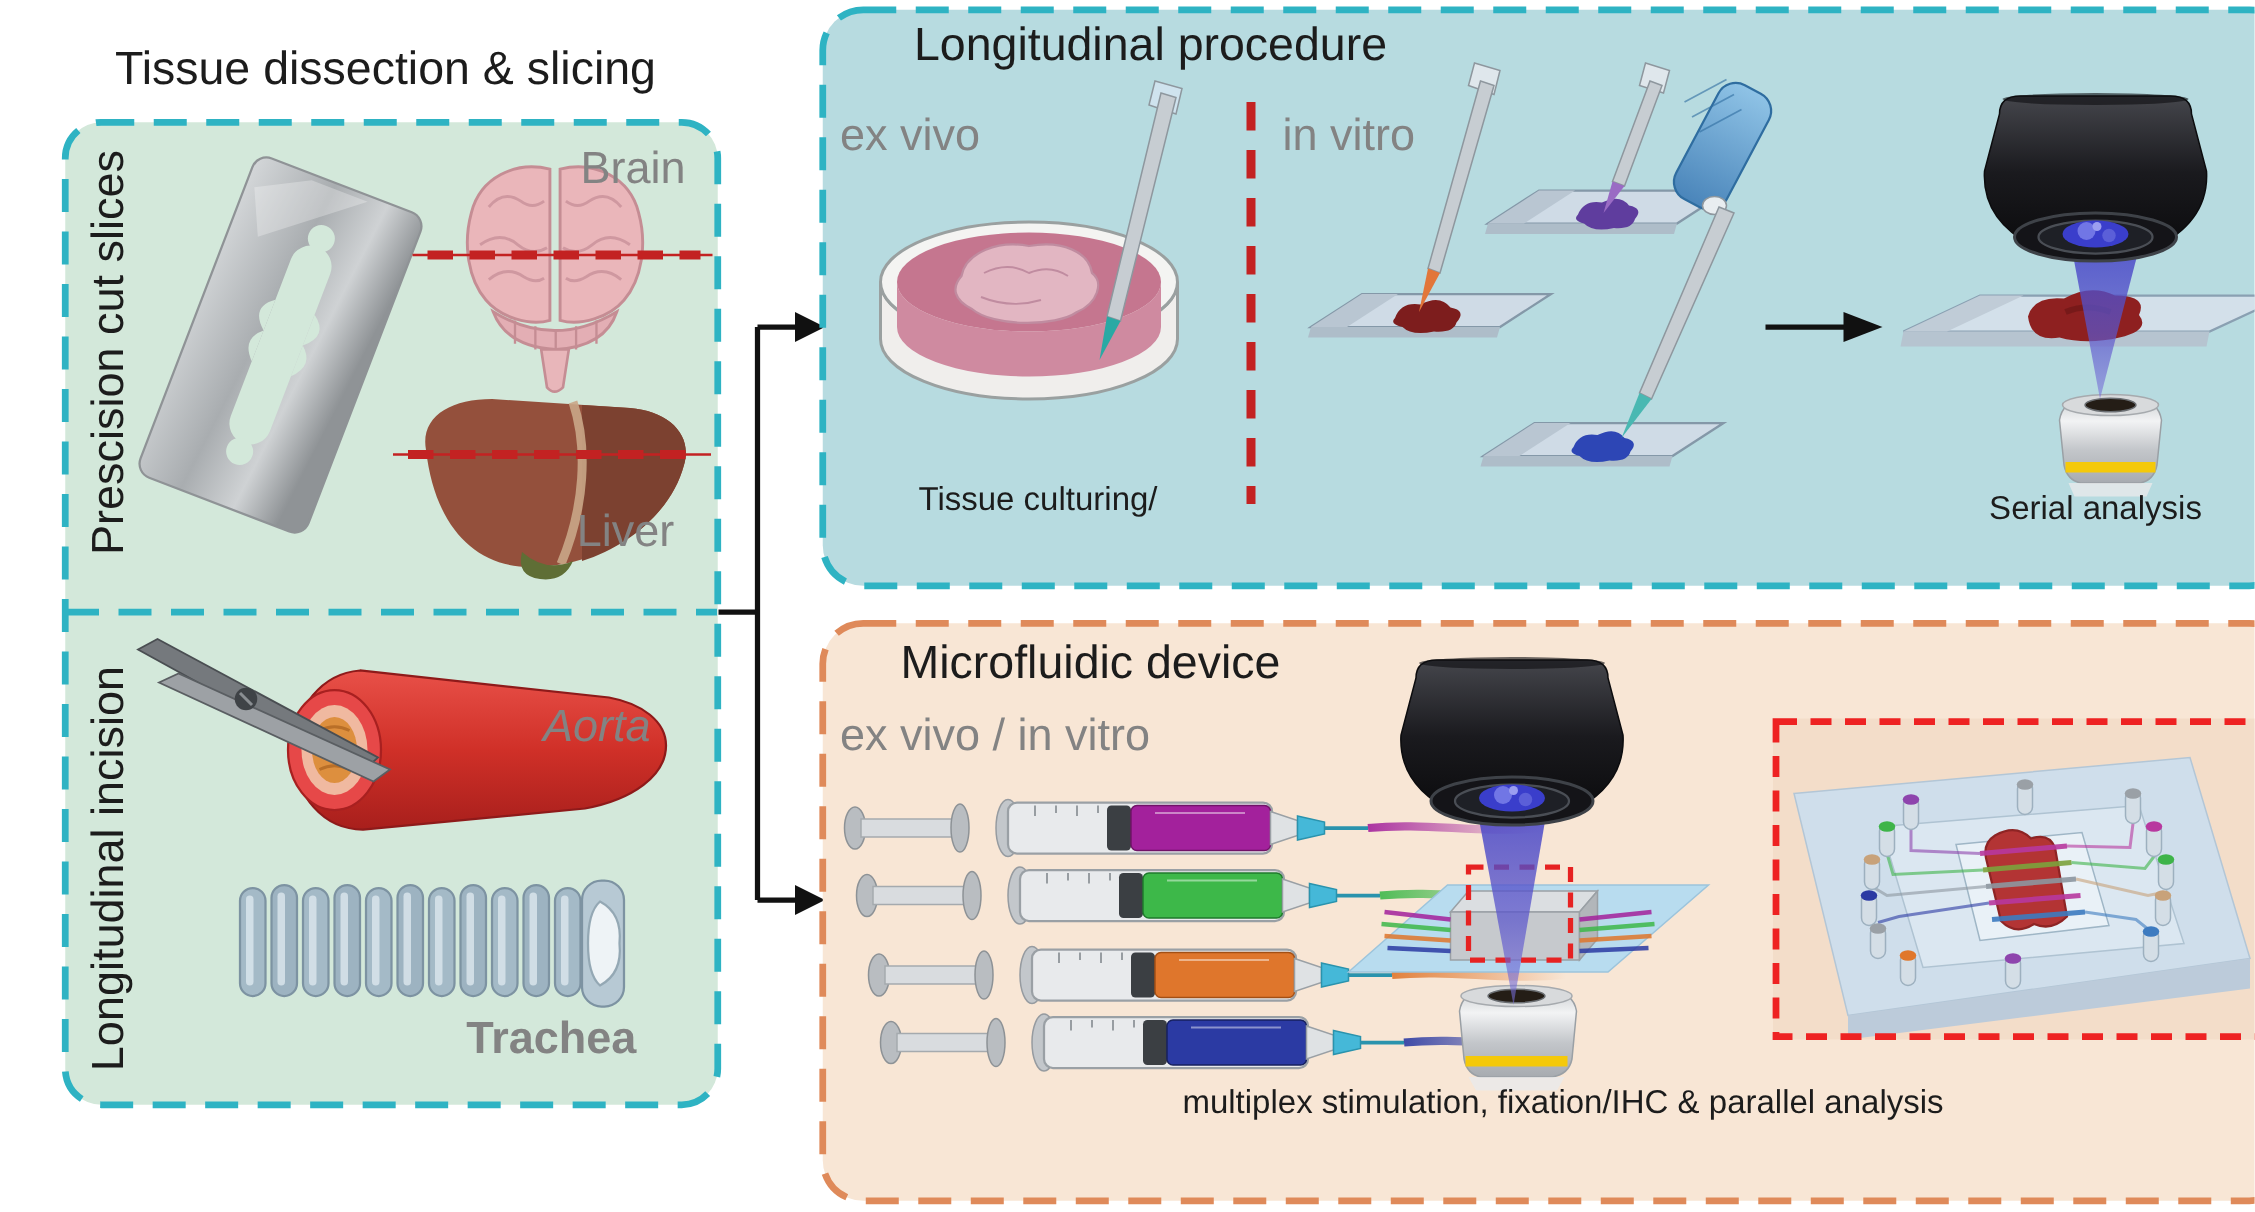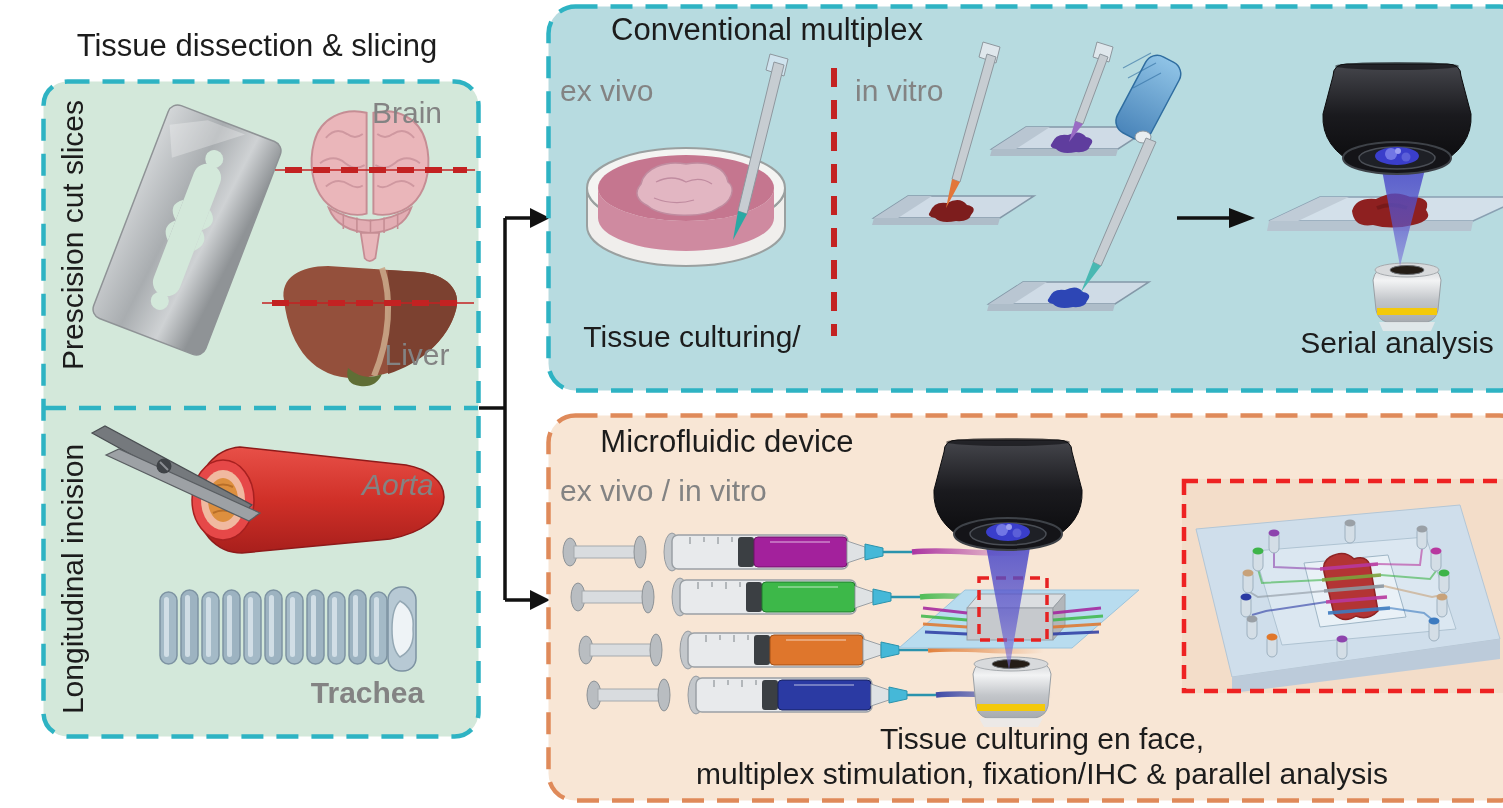--- a/index.html
+++ b/index.html
@@ -1,21 +1,21 @@
 <!DOCTYPE html>
 <html><head>
 <meta charset="utf-8">
 <style>
   html,body{margin:0;padding:0;background:#ffffff;}
   body{font-family:"Liberation Sans", sans-serif; color:#1c1c1c;}
   .fig{position:relative;width:1503px;height:808px;background:#ffffff;overflow:hidden;margin-left:32px;}
   .abs{position:absolute;}
   .title{font-size:31px;text-align:center;white-space:nowrap;color:#1c1c1c;}
   .graylab{font-size:30px;color:#838383;white-space:nowrap;}
-  .cap{font-size:30px;text-align:center;line-height:1.15;color:#1c1c1c;white-space:nowrap;}
+  .cap{font-size:22px;text-align:center;line-height:1.15;color:#1c1c1c;white-space:nowrap;}
   .vlabel{font-size:30px;color:#1c1c1c;white-space:nowrap;text-align:center;
           transform:rotate(-90deg);transform-origin:center center;width:330px;height:42px;line-height:42px;}
   svg{display:block;overflow:visible;}
 </style>
 </head>
 <body>
 
 <div class="fig">
 
   <svg width="0" height="0">
@@ -116,21 +116,21 @@
     <path d="M118,14 L150,16 C176,18 192,34 186,54 C178,84 150,108 118,118 Z" fill="#7c4130"></path>
     <path d="M112,12 C122,42 120,82 104,120" stroke="#c9a687" stroke-width="6" fill="none" opacity="0.9"></path>
     <path d="M78,112 q16,14 34,6 q-6,14 -22,12 q-16,-2 -12,-18 Z" fill="#5f6e35"></path>
   </svg>
 
   <svg class="abs" style="left:230px;top:296px;" width="212" height="14">
     <line x1="0" y1="7" x2="212" y2="7" stroke="#c32222" stroke-width="1.6"></line>
     <line x1="10" y1="7" x2="202" y2="7" stroke="#c32222" stroke-width="6" stroke-dasharray="17 11"></line>
   </svg>
 
-  <div class="abs graylab" style="left:340px;top:96px;width:100px;text-align:left;">Brain</div>
+  <div class="abs graylab" style="left:340px;top:96px;width:100px;text-align:center;">Brain</div>
   <div class="abs graylab" style="left:335px;top:338px;width:100px;text-align:center;">Liver</div>
 
   <svg class="abs" style="left:58px;top:425px;" width="370" height="155" viewBox="0 0 370 155">
     <path d="M150,22 C125,24 106,46 106,76 C106,106 126,128 152,128 L300,114 C332,108 354,92 354,72 C354,56 338,44 316,40 Z" fill="url(#aortaGrad)" stroke="#8e1a1a" stroke-width="1.5"></path>
     <ellipse cx="133" cy="75" rx="31" ry="40" fill="#e64848" stroke="#a82020" stroke-width="1.5"></ellipse>
     <ellipse cx="133" cy="75" rx="22" ry="30" fill="#f0b9a0"></ellipse>
     <ellipse cx="133" cy="75" rx="15" ry="22" fill="#dd8f3e"></ellipse>
     <path d="M123,62 q10,-5 20,0 M121,75 q12,-5 24,0 M123,88 q10,-5 20,0" stroke="#b96f28" stroke-width="2" fill="none"></path>
     <g>
       <polygon points="2,8 15,1 162,80 151,90" fill="#75797d" stroke="#4a4e52" stroke-width="1.2"></polygon>
@@ -180,21 +180,21 @@
     <line x1="33" y1="20" x2="62" y2="20" stroke="#111" stroke-width="3.5"></line>
     <polygon points="58,10 78,20 58,30" fill="#111"></polygon>
     <line x1="33" y1="402" x2="62" y2="402" stroke="#111" stroke-width="3.5"></line>
     <polygon points="58,392 78,402 58,412" fill="#111"></polygon>
   </svg>
 
   <svg class="abs" style="left:513px;top:3px;" width="986" height="392">
     <rect x="3.5" y="3.5" width="978" height="384" rx="27" fill="#b7dbe0" stroke="#2eb3c3" stroke-width="4.5" stroke-dasharray="22 13"></rect>
   </svg>
 
-  <div class="abs title" style="left:515px;top:12px;width:440px;">Conventional multiplex</div>
+  <div class="abs title" style="left:515px;top:12px;width:440px;">Longitudinal procedure</div>
   <div class="abs graylab" style="left:528px;top:74px;">ex vivo</div>
   <div class="abs graylab" style="left:823px;top:74px;">in vitro</div>
 
   <svg class="abs" style="left:552px;top:56px;" width="218" height="250" viewBox="0 0 218 250">
     <path d="M3,132 A99,40 0 0 0 201,132 L201,170 A99,40 0 0 1 3,170 Z" fill="#f0eeec" stroke="#9aa0a0" stroke-width="2"></path>
     <ellipse cx="102" cy="132" rx="99" ry="40" fill="#f4f4f2" stroke="#9aa0a0" stroke-width="2"></ellipse>
     <path d="M14,132 A88,33 0 0 0 190,132 L190,162 A88,33 0 0 1 14,162 Z" fill="#cf8aa0"></path>
     <ellipse cx="102" cy="132" rx="88" ry="33" fill="#c5768f"></ellipse>
     <path d="M57,128 C60,112 82,104 102,108 C124,104 142,112 144,126 C152,132 148,146 134,152 C120,162 78,162 64,150 C52,144 50,136 57,128 Z" fill="#e2b6c2" stroke="#c08ca0" stroke-width="1.5"></path>
     <path d="M72,126 q16,-8 30,0 q14,-6 26,2 M70,142 q20,8 40,2" fill="none" stroke="#c08ca0" stroke-width="1.3"></path>
@@ -474,17 +474,16 @@
         </g>
       <g>
           <rect x="155" y="158" width="10" height="22" rx="5" fill="#d4dee6" stroke="#9db0bf"></rect>
           <ellipse cx="160" cy="160" rx="5.5" ry="3.5" fill="#8e44ad"></ellipse>
         </g>
     </g>
     <rect x="2" y="2" width="326" height="210" fill="none" stroke="#ee2222" stroke-width="4.5" stroke-dasharray="14 9"></rect>
   </svg>
 
   <div class="abs cap" style="left:600px;top:722px;width:820px;">
-    <div>Tissue culturing en face,</div>
     <div>multiplex stimulation, fixation/IHC &amp; parallel analysis</div>
   </div>
 
 </div>
 
 </body></html>

